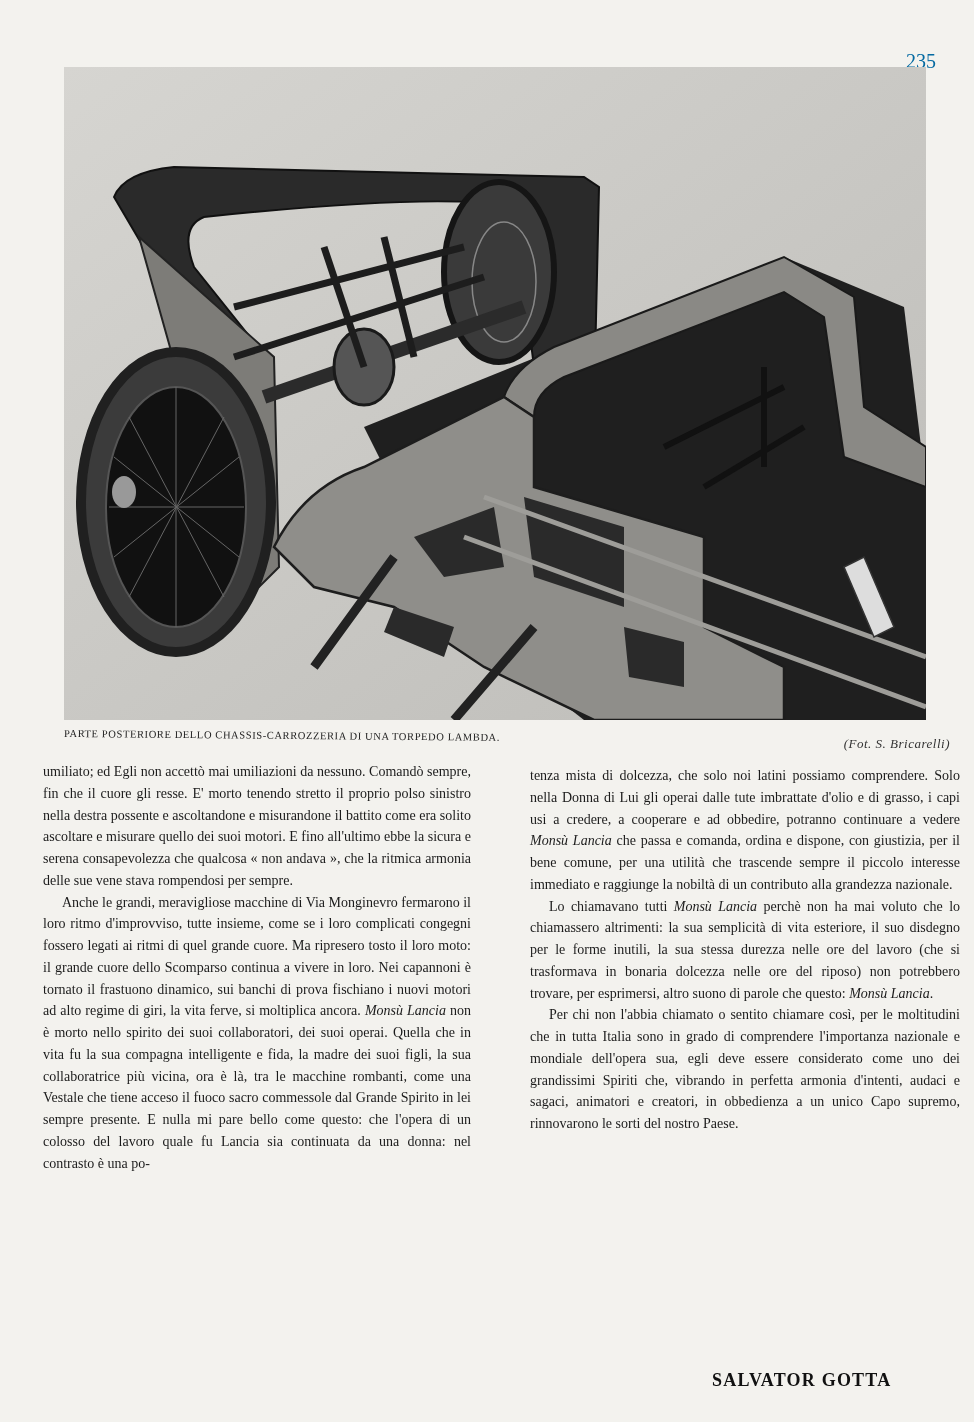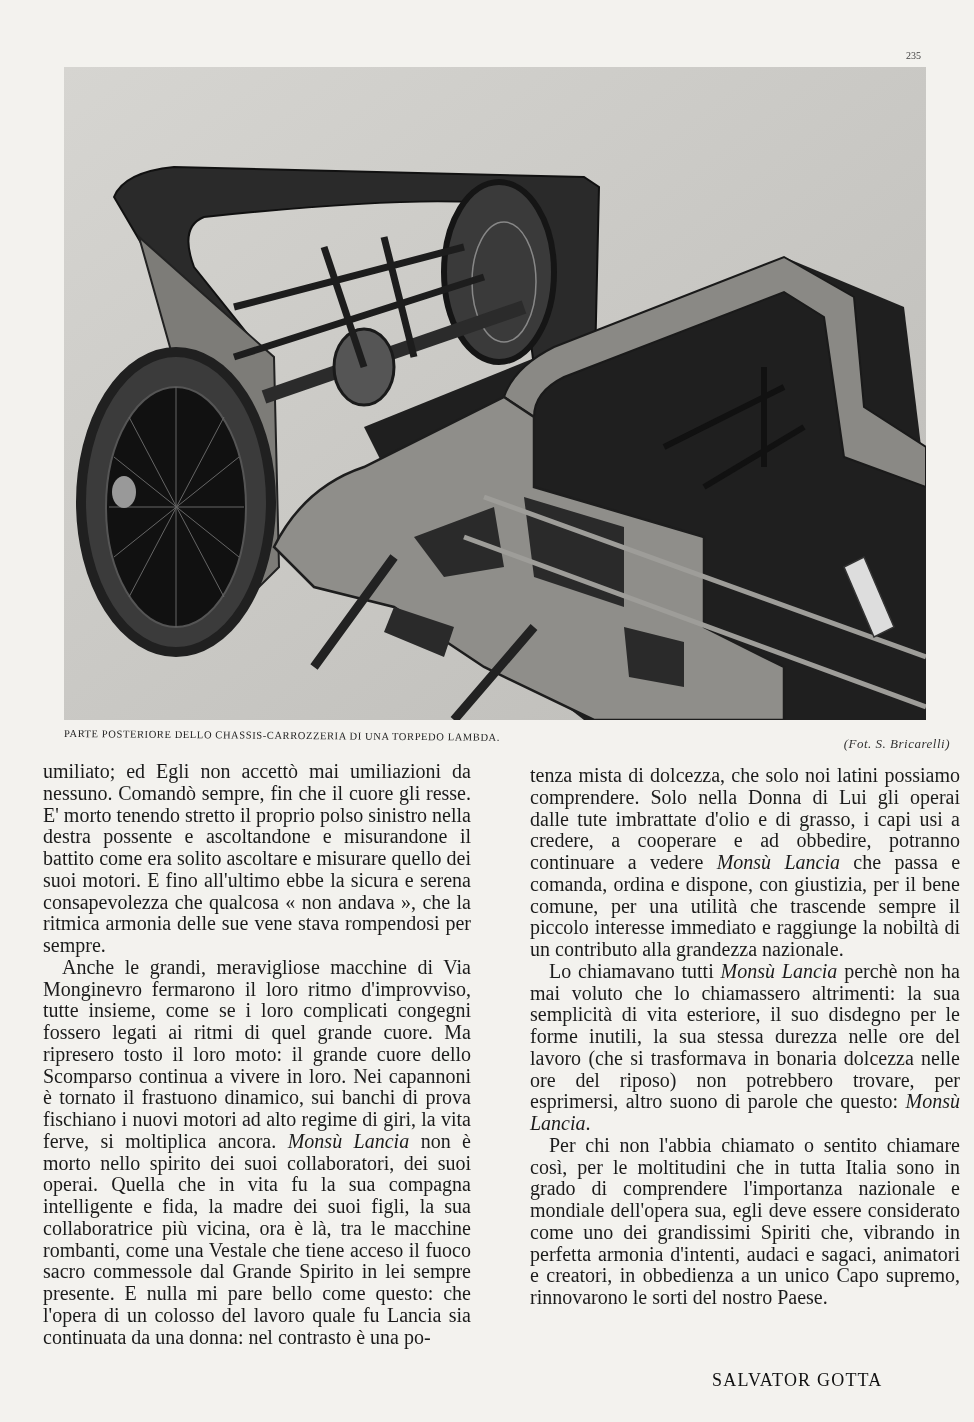--- a/index.html
+++ b/index.html
@@ -4,51 +4,51 @@
 <style>
   html, body { margin: 0; padding: 0; }
   body {
     width: 974px; height: 1422px; position: relative; overflow: hidden;
     background: #f3f2ee;
     font-family: "DejaVu Serif", "Liberation Serif", serif;
     color: #1b1b1b;
   }
   .page-number {
     position: absolute; top: 50px; left: 906px;
-    font-size: 10px; color: #404040;
+    font-size: 20px; color: #0369a1;
     font-family: "Liberation Serif", serif;
   }
   .photo {
     position: absolute; left: 64px; top: 67px; width: 862px; height: 653px;
     background: #c9c8c4; overflow: hidden;
   }
   .photo svg { width: 100%; height: 100%; display: block; }
   .caption {
     position: absolute; top: 728px; left: 64px;
     font-family: "Liberation Serif", serif; font-size: 10.5px; letter-spacing: 0.6px;
     color: #222; transform: rotate(0.5deg); transform-origin: left;
   }
   .credit {
     position: absolute; top: 736px; right: 24px;
     font-family: "Liberation Serif", serif; font-style: italic; font-size: 13px; color: #333;
     letter-spacing: 0.5px;
   }
   .col {
     position: absolute; top: 761px; width: 428px;
-    font-family: "Liberation Serif", serif; font-size: 20px; line-height: 21.75px;
+    font-family: "Liberation Serif", serif; font-size: 14px; line-height: 21.75px;
     text-align: justify;
   }
   .col.left { left: 43px; }
   .col.right { left: 494px; top: 765px; width: 430px; margin-left: 36px; }
   .col p { margin: 0; text-indent: 0; }
   .col p.indent { text-indent: 19px; }
   .col p.cont { text-indent: 0; }
   .signature {
     position: absolute; top: 1370px; left: 712px;
-    font-family: "Liberation Serif", serif; font-weight: normal; font-size: 18px;
+    font-family: "Liberation Serif", serif; font-weight: bold; font-size: 18px;
     letter-spacing: 1.2px; color: #111;
   }
   em { font-style: italic; }
 </style>
 </head>
 <body>
 
 <div class="page-number">235</div>
 
 <div class="photo">

